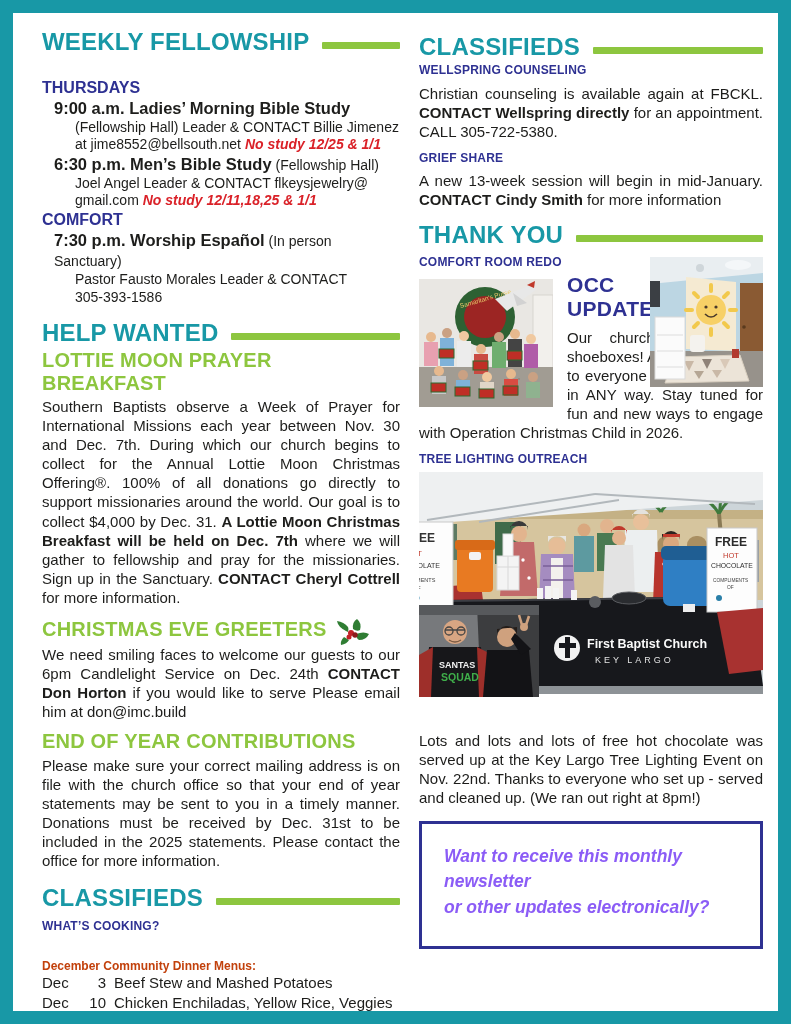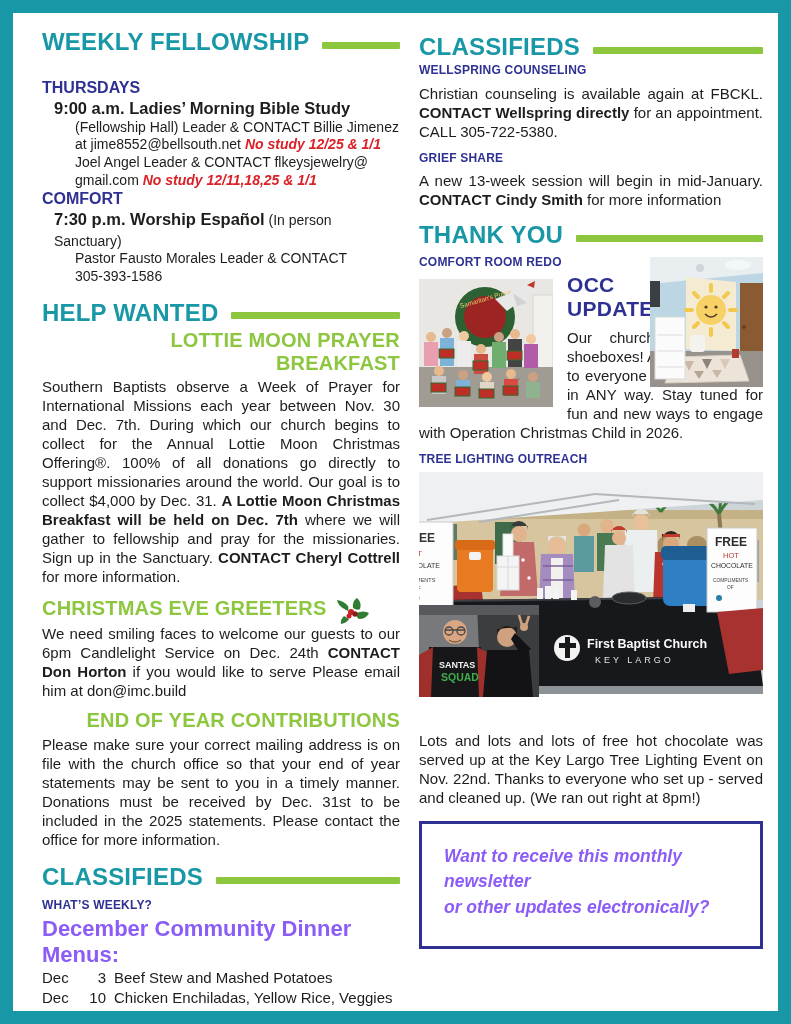--- a/index.html
+++ b/index.html
@@ -11,32 +11,32 @@
   }
   .cols { display:flex; padding:15px 24px 0 29px; gap:19px; }
   .col-left  { width:358px; flex:none; }
   .col-right { width:344px; flex:none; }
 
   .h1row { display:flex; align-items:center; margin-bottom:2px; }
   .h1 { color:#1898a6; font-size:24px; font-weight:bold; letter-spacing:.2px; white-space:nowrap; }
   .h1bar { flex:1; height:7px; background:#8dc63f; margin-left:13px; margin-top:6px; border-radius:1px; }
 
   .subnavy  { color:#2e3192; font-size:12px; font-weight:bold; letter-spacing:.2px; }
-  .subgreen { color:#8dc63f; font-size:20px; font-weight:bold; letter-spacing:.2px;text-align:right; }
+  .subgreen { color:#8dc63f; font-size:20px; font-weight:bold; letter-spacing:.2px; }
 
   .para { font-size:15px; line-height:1.27; text-align:justify; }
   .para b { font-weight:bold; }
 
   .daylabel { color:#2e3192; font-size:16px; font-weight:bold; line-height:1.25; }
   .study-title { font-size:16.5px; font-weight:bold; padding-left:12px; line-height:1.25; }
   .study-title .suffix { font-weight:normal; font-size:14px; }
   .study-line { font-size:14px; padding-left:33px; line-height:1.26; }
   .rednote { color:#da2128; font-weight:bold; font-style:italic; }
 
-  .menu-label { color:#8b5cf6; font-size:22px; font-weight:bold; margin-top:4px; }
+  .menu-label { color:#c2410c; font-size:12px; font-weight:bold; margin-top:26px; }
   .menu-row { display:grid; grid-template-columns:36px 20px auto; column-gap:8px; font-size:15px; line-height:1.3; }
   .menu-row .num { text-align:right; }
   .menu-cont { padding-left:82px; font-size:15px; line-height:1.3; }
 
   .occ-head { color:#2e3192; font-size:21px; font-weight:bold; line-height:1.15; letter-spacing:.3px; }
   .tree-wrap { position:relative; width:344px; height:252px; margin-top:6px; }
   .tree-inset { position:absolute; left:0; top:133px; }
 
   .mailbox {
     border:3px solid #2e3192; margin-top:14px; padding:20px 14px 26px 22px;
@@ -68,20 +68,23 @@
       <div class="daylabel" style="margin-top:22px">THURSDAYS</div>
 
       <div class="study-title">
         <span>9:00 a.m. Ladies’ Morning Bible Study</span>
       </div>
       <div class="study-line">(Fellowship Hall) Leader &amp; CONTACT Billie Jimenez</div>
       <div class="study-line">
         <span>at jime8552@bellsouth.net </span><span class="rednote">No study 12/25 &amp; 1/1</span>
       </div>
 
+      <div class="study-title">
+        <span>6:30 p.m. Men’s Bible Study</span><span class="suffix"> (Fellowship Hall)</span>
+      </div>
       <div class="study-line">Joel Angel Leader &amp; CONTACT flkeysjewelry@</div>
       <div class="study-line">
         <span>gmail.com </span><span class="rednote">No study 12/11,18,25 &amp; 1/1</span>
       </div>
 
       <div class="daylabel">COMFORT</div>
       <div class="study-title">
         <span>7:30 p.m. Worship Español</span><span class="suffix"> (In person Sanctuary)</span>
       </div>
       <div class="study-line">Pastor Fausto Morales Leader &amp; CONTACT</div>
@@ -109,21 +112,21 @@
       <p class="para"><span>We need smiling faces to welcome our guests to our 6pm Candlelight Service on Dec. 24th </span><b>CONTACT Don Horton</b><span> if you would like to serve Please email him at don@imc.build</span></p>
 
       <div class="subgreen" style="margin-top:9px">END OF YEAR CONTRIBUTIONS</div>
       <p class="para" style="margin-top:3px">Please make sure your correct mailing address is on file with the church office so that your end of year statements may be sent to you in a timely manner.  Donations must be received by Dec. 31st to be included in the 2025 statements. Please contact the office for more information.</p>
 
       <div class="h1row" style="margin-top:14px">
         <span class="h1">CLASSIFIEDS</span>
         <span class="h1bar"></span>
       </div>
 
-      <div class="subnavy" style="margin-top:7px">WHAT’S WEEKLY?</div>
+      <div class="subnavy" style="margin-top:7px">WHAT’S COOKING?</div>
       <div class="menu-label">December Community Dinner Menus:</div>
 
       <div class="menu-row">
         <span>Dec</span>
         <span class="num">3</span>
         <span>Beef Stew and Mashed Potatoes</span>
       </div>
       <div class="menu-row">
         <span>Dec</span>
         <span class="num">10</span>

